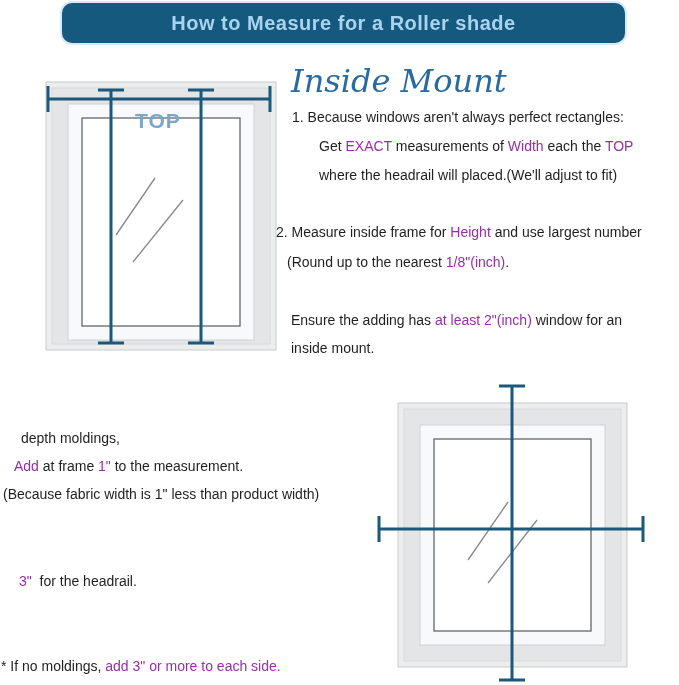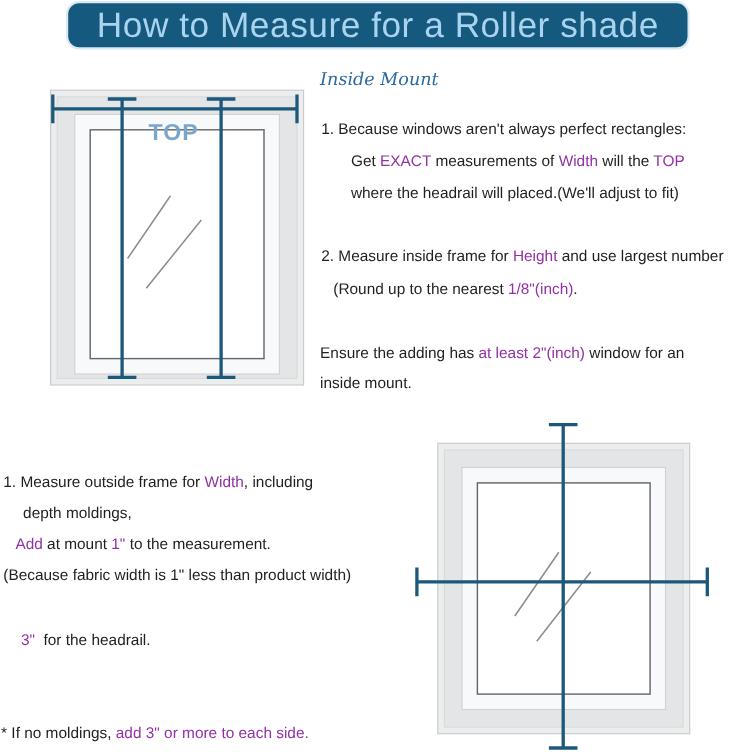--- a/index.html
+++ b/index.html
@@ -6,23 +6,23 @@
     --banner-bg:#16597f; --banner-text:#a9d4ef; --banner-halo:#d9eaf6;
     --heading-blue:#2b6a9e; --purple:#9330a5; --line-blue:#1b587a;
     --top-label:#7ba6cb; --body-text:#1f1f1f;
   }
   html,body{margin:0;padding:0;background:#fff;}
   #page{position:relative;width:679px;height:685px;background:#ffffff;overflow:hidden;
         font-family:"Liberation Sans",sans-serif;color:var(--body-text);}
   .banner{position:absolute;left:62px;top:3px;width:563px;height:40px;border-radius:10px;
           background:var(--banner-bg);box-shadow:0 0 0 2px var(--banner-halo);
           display:flex;align-items:center;justify-content:center;}
-  .banner-title{color:var(--banner-text);font-size:32px;font-weight:normal;letter-spacing:.5px;white-space:nowrap;}
+  .banner-title{color:var(--banner-text);font-size:20px;font-weight:bold;letter-spacing:.5px;white-space:nowrap;}
   .heading{position:absolute;font-family:"DejaVu Serif","Liberation Serif",serif;font-style:italic;
-           font-size:16px;color:var(--heading-blue);white-space:nowrap;}
+           font-size:32px;color:var(--heading-blue);white-space:nowrap;}
   .tblock{position:absolute;font-size:14px;white-space:nowrap;}
   .tblock .line{white-space:nowrap;}
   .lh28 .line{line-height:28px;} .lh29 .line{line-height:29px;} .lh30 .line{line-height:30px;}
   .ind0{padding-left:0;} .ind1{padding-left:11px;} .ind2{padding-left:18px;} .ind3{padding-left:27px;}
   .tblock .p{color:var(--purple);}
   .window{position:absolute;}
   .window svg{display:block;}
   .mline{stroke:var(--line-blue);stroke-width:3;fill:none;}
   .frame-casing{fill:#eceded;stroke:#c6c9cc;stroke-width:1;}
   .frame-step{fill:#e3e5e7;stroke:#d8dadc;stroke-width:1;}
@@ -51,36 +51,35 @@
       <path class="mline" d="M10,26 H232 M10,13 V39 M232,13 V39"></path>
       <path class="mline" d="M73,17 V270 M60,17 H86 M60,270 H86"></path>
       <path class="mline" d="M163,17 V270 M150,17 H176 M150,270 H176"></path>
     </svg>
     <div class="top-label">TOP</div>
   </div>
 
   <div class="heading" style="left:291px;top:62px;">Inside Mount</div>
   <div class="tblock lh29" style="left:292px;top:103px;">
       <div class="line ind0"><span>1. Because windows aren't always perfect rectangles:</span></div>
-      <div class="line ind3"><span>Get </span><span class="p">EXACT</span><span> measurements of </span><span class="p">Width</span><span> will the </span><span class="p">TOP</span></div>
+      <div class="line ind3"><span>Get </span><span class="p">EXACT</span><span> measurements of </span><span class="p">Width</span><span> each the </span><span class="p">TOP</span></div>
       <div class="line ind3"><span>where the headrail will placed.(We'll adjust to fit)</span></div>
     </div>
-  <div class="tblock lh30" style="left:292px;top:217px;">
+  <div class="tblock lh30" style="left:276px;top:217px;">
       <div class="line ind0"><span>2. Measure inside frame for </span><span class="p">Height</span><span> and use largest number</span></div>
       <div class="line ind1"><span>(Round up to the nearest </span><span class="p">1/8"(inch)</span><span>.</span></div>
     </div>
   <div class="tblock lh28" style="left:291px;top:306px;">
       <div class="line ind0"><span>Ensure the adding has </span><span class="p">at least 2"(inch)</span><span> window for an</span></div>
       <div class="line ind0"><span>inside mount.</span></div>
     </div>
 
   <div class="tblock lh28" style="left:3px;top:424px;">
-      <div class="line ind0"><span>1. Measure outside frame for </span><span class="p">Width</span><span>, including</span></div>
       <div class="line ind2"><span>depth moldings,</span></div>
-      <div class="line ind1"><span class="p">Add</span><span> at mount </span><span class="p">1"</span><span> to the measurement.</span></div>
+      <div class="line ind1"><span class="p">Add</span><span> at frame </span><span class="p">1"</span><span> to the measurement.</span></div>
       <div class="line ind0"><span>(Because fabric width is 1" less than product width)</span></div>
     </div>
   <div class="tblock lh29" style="left:1px;top:567px;">
       <div class="line ind2"><span class="p">3"</span><span>&nbsp; for the headrail.</span></div>
     </div>
   <div class="tblock lh30" style="left:1px;top:651px;">
       <div class="line ind0"><span>* If no moldings, </span><span class="p">add 3" or more to each side.</span></div>
     </div>
 
   <div class="window" style="left:363px;top:373px;width:306px;height:312px;">

